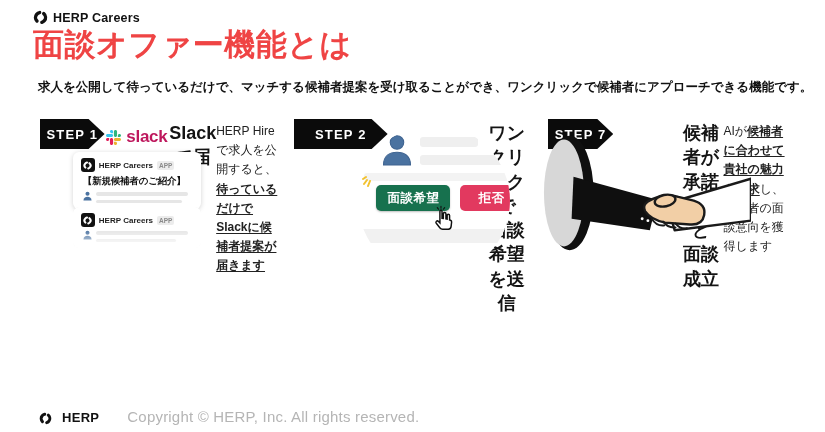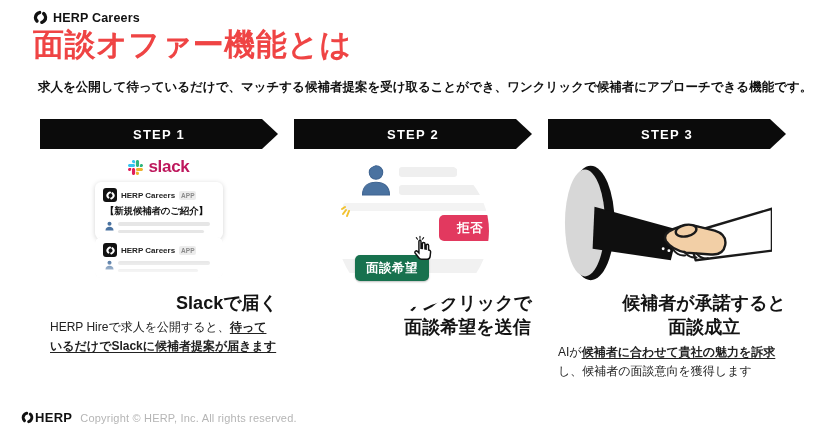--- a/index.html
+++ b/index.html
@@ -10,21 +10,21 @@
   }
 
   
   .header { position:absolute; left:33px; top:10px; display:flex; align-items:center; gap:5px; }
   .brand-text { font-weight:700; font-size:12.5px; letter-spacing:.2px; color:#111; }
   .page-title { position:absolute; left:33px; top:24px; font-size:31px; font-weight:800; letter-spacing:.5px; color:#ef4444; }
   .subtitle { position:absolute; left:38px; top:79px; font-size:12.5px; font-weight:700; color:#111; white-space:nowrap; }
 
   
   .steps { position:absolute; left:40px; top:119px; width:746px; display:flex; gap:16px; }
-  .step-col { width:238px; display:flex; flex-direction:column; align-items:flex-end; }
+  .step-col { width:238px; display:flex; flex-direction:row; align-items:flex-start; }
   .banner {
     width:100%; height:30px; background:#0b0b0b; color:#fff;
     display:flex; align-items:center; justify-content:center;
     font-weight:700; font-size:13px; letter-spacing:1.2px;
     clip-path:polygon(0 0, calc(100% - 16px) 0, 100% 50%, calc(100% - 16px) 100%, 0 100%);
   }
   .illustration { width:100%; height:134px; margin-top:6px; position:relative; }
   .step-heading { margin-top:2px; font-size:18px; font-weight:700; line-height:1.35; text-align:center; color:#141414; }
   .step-desc { margin-top:3px; width:228px; font-size:12px; line-height:1.6; color:#222; text-align:left; }
   .step-desc span.b { font-weight:700; }
@@ -57,32 +57,32 @@
     position:absolute; left:50%; top:0; transform:translateX(-50%);
     width:152px; height:152px; border-radius:50%; background:#fff; overflow:hidden;
   }
   .stripe { position:absolute; background:#efefef; border-radius:3px; }
   .offer-avatar { position:absolute; left:24px; top:8px; }
   .offer-btn {
     position:absolute; height:26px; border-radius:5px; color:#fff;
     font-weight:700; font-size:12.5px; display:flex; align-items:center; justify-content:center;
     letter-spacing:.5px;
   }
-  .btn-accept { left:18px; top:60px; width:74px; background:#17714E; box-shadow:0 1px 2px rgba(0,0,0,.25);margin-top:40px; }
+  .btn-accept { left:18px; top:60px; width:74px; background:#17714E; box-shadow:0 1px 2px rgba(0,0,0,.25); }
   .btn-decline { left:102px; top:60px; width:62px; background:#E2395F; }
   .cursor-hand { position:absolute; left:72px; top:80px; }
   .sparkle { position:absolute; left:4px; top:46px; }
 
   
   .handshake-wrap { position:absolute; left:50%; top:6px; transform:translateX(-50%); }
 
   
-  .footer { position:absolute; left:21px; bottom:7px; display:flex; align-items:center; gap:1px; }
+  .footer { position:absolute; left:39px; bottom:7px; display:flex; align-items:flex-end; gap:10px; }
   .footer-brand { font-weight:800; font-size:13px; color:#111; letter-spacing:.3px; }
-  .footer-copy { margin-left:7px; font-size:11px; color:#b5b5b5; letter-spacing:.2px; }
+  .footer-copy { margin-left:18px; font-size:15px; color:#b5b5b5; letter-spacing:.2px; }
 </style>
 </head>
 <body>
 
 <div class="header">
   <span style="display:flex;">
     <svg width="15" height="15" viewBox="0 0 24 24">
       <circle cx="12" cy="12" r="8" fill="none" stroke="#111" stroke-width="5.5" stroke-dasharray="17 8.2" stroke-linecap="round" transform="rotate(-50 12 12)"></circle>
     </svg>
   </span>
@@ -209,21 +209,21 @@
       </div>
     </div>
 
     <div class="step-heading">
       <div>ワンクリックで</div>
       <div>面談希望を送信</div>
     </div>
   </div>
 
   <div class="step-col">
-    <div class="banner">STEP 3</div>
+    <div class="banner">STEP 7</div>
 
     <div class="illustration">
       <span class="handshake-wrap">
         <svg width="210" height="124" viewBox="0 0 220 130">
 
           <ellipse cx="30" cy="65" rx="25" ry="60" fill="#0f0f0f"></ellipse>
           <ellipse cx="24" cy="65" rx="21" ry="56" fill="#d7d7d7"></ellipse>
 
           <path d="M220,50 L132,76 L140,104 L220,94 Z" fill="#ffffff" stroke="#1a1a1a" stroke-width="2.5" stroke-linejoin="round"></path>
 

